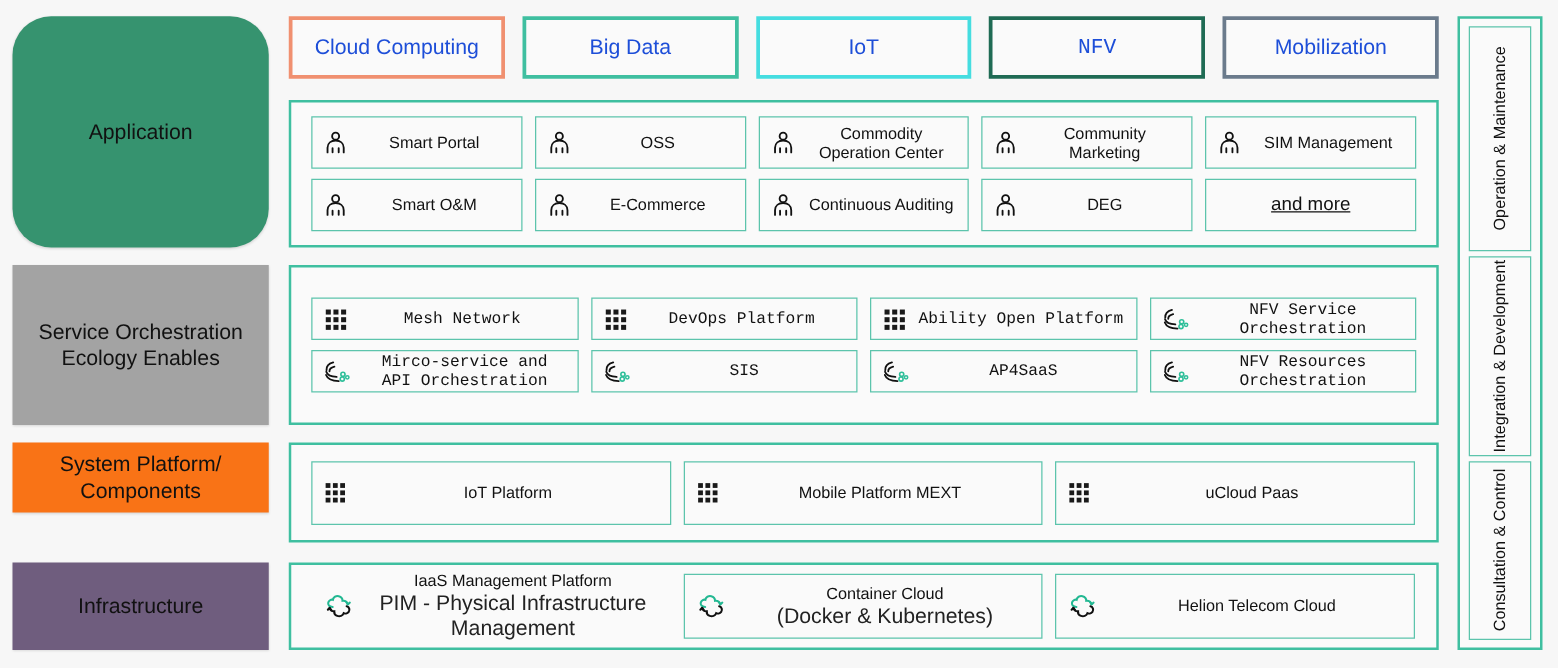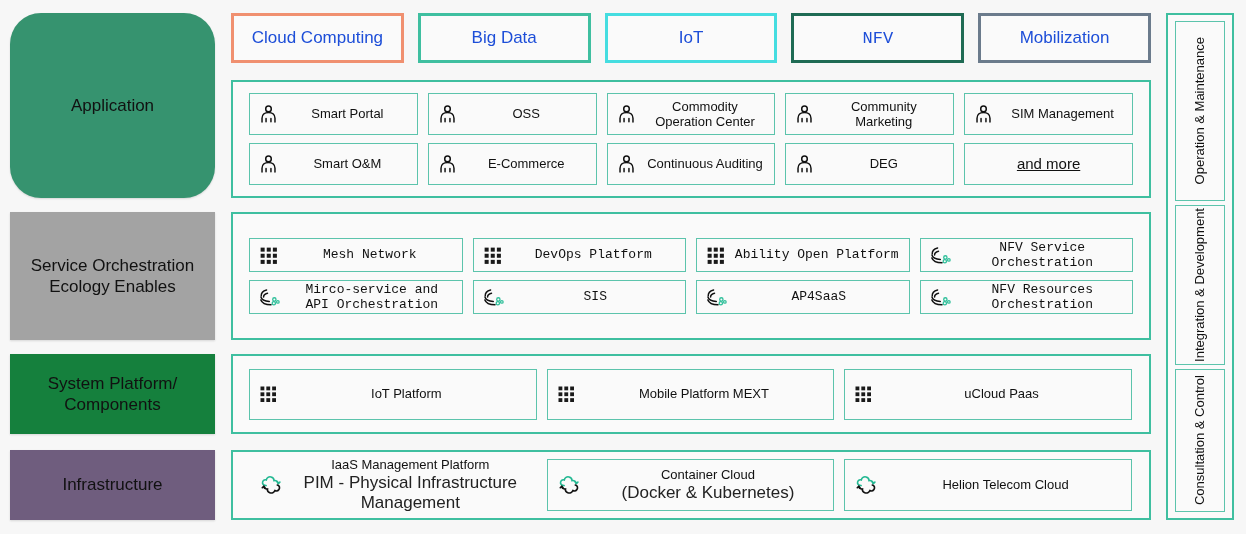--- a/index.html
+++ b/index.html
@@ -14,21 +14,21 @@
 
   
   .layer-label{
     position:absolute;left:10px;width:205px;
     display:flex;align-items:center;justify-content:center;
     text-align:center;color:#111;font-size:17px;line-height:1.25;
     box-shadow:0 1px 2px rgba(0,0,0,.13);
   }
   .ll-app{top:13px;height:185px;background:#36936f;border-radius:31px;}
   .ll-svc{top:212px;height:128px;background:#a3a3a3;}
-  .ll-sys{top:354px;height:80px;background:#15803d;}
+  .ll-sys{top:354px;height:56px;background:#f97316;}
   .ll-inf{top:450px;height:70px;background:#6f5d7e;}
 
   
   .tagrow{position:absolute;left:231px;top:13px;width:920px;height:50px;
           display:flex;gap:14px;}
   .tag{
     flex:1;background:#fafafa;display:flex;align-items:center;justify-content:center;
     font-size:17px;color:#1d4ed8;border:3px solid #999;
   }
 

